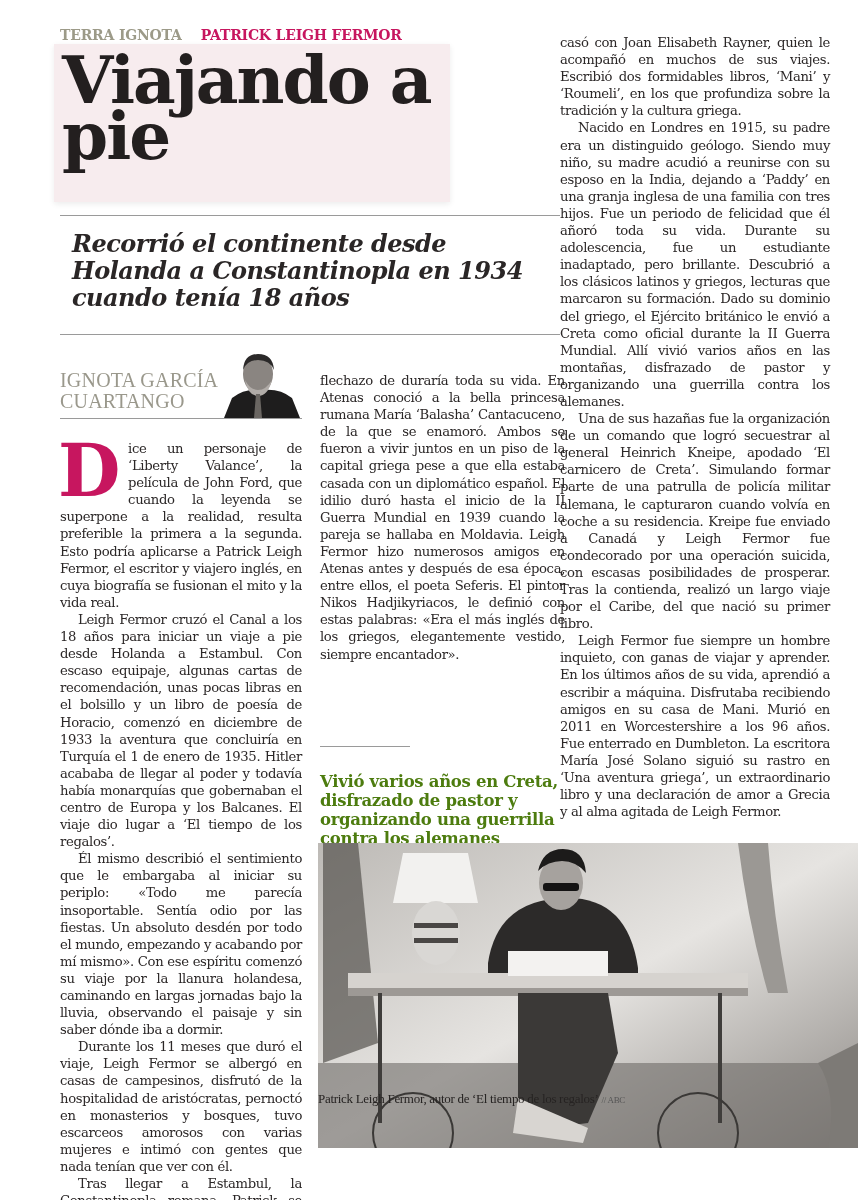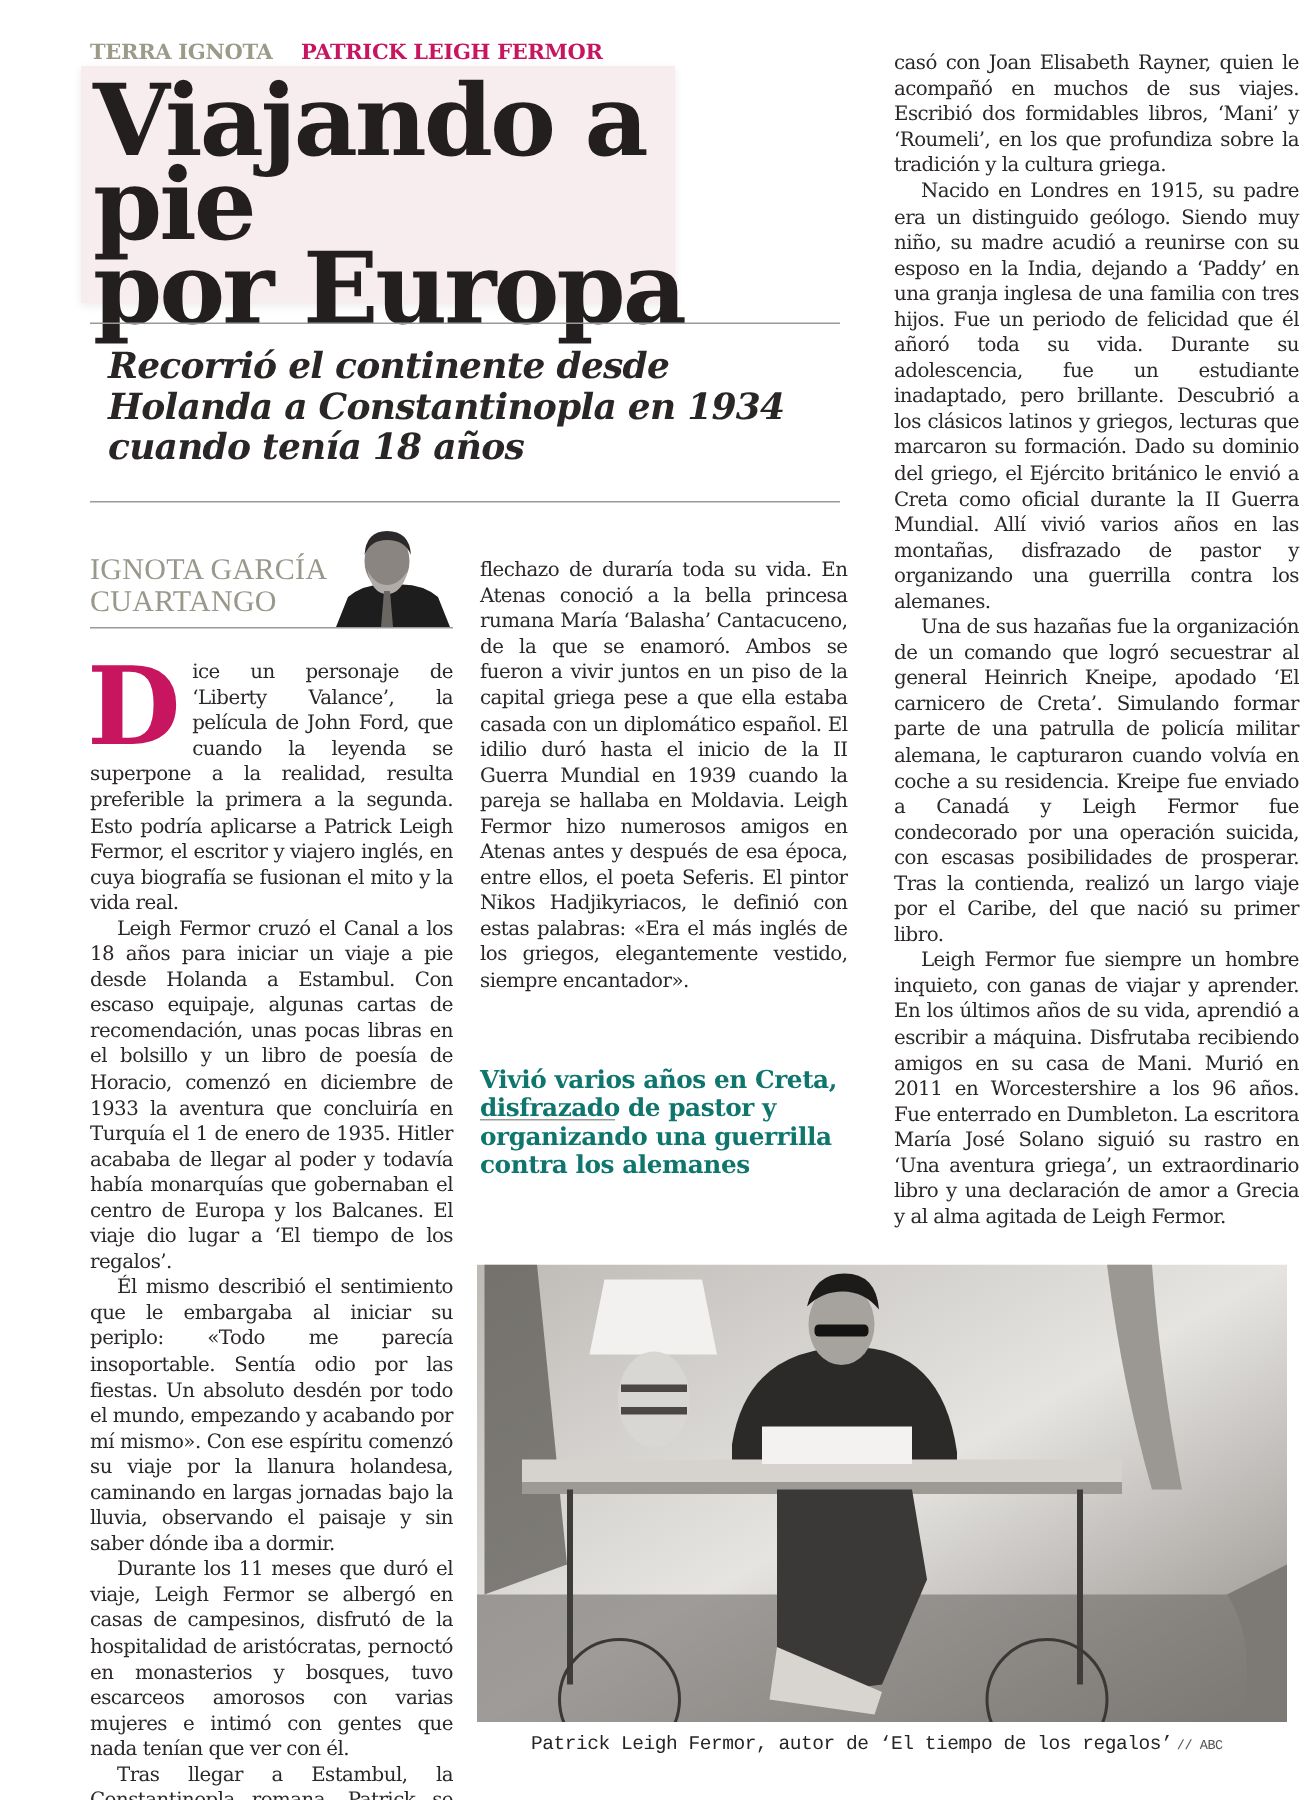--- a/index.html
+++ b/index.html
@@ -19,38 +19,37 @@
 
   .byline { position: absolute; left: 60px; top: 370px; font-family: "Liberation Serif", serif; font-size: 20px; line-height: 21px; color: #9a988c; letter-spacing: 0.2px; }
   .byline .last { color: #9a988c; }
   .author-photo { position: absolute; left: 222px; top: 350px; width: 80px; height: 68px; }
 
   .col { position: absolute; font-family: "DejaVu Serif", serif; font-size: 13.2px; line-height: 17.1px; color: #2b2727; text-align: justify; hyphens: auto; letter-spacing: -0.35px; }
   .col p { text-indent: 18px; }
   .col p.first { text-indent: 0; }
   .dropcap { float: left; font-family: "DejaVu Serif", serif; font-weight: bold; font-size: 72px; line-height: 58px; color: #c7165f; margin: 2px 8px 0 -2px; height: 62px; }
 
-  .pullquote { position: absolute; left: 320px; top: 710px; width: 245px; font-family: "DejaVu Serif", serif; font-weight: bold; font-size: 16.5px; line-height: 19px; color: #0f766e; letter-spacing: -0.3px; }
+  .pullquote { position: absolute; left: 320px; top: 772px; width: 245px; font-family: "DejaVu Serif", serif; font-weight: bold; font-size: 16.5px; line-height: 19px; color: #4d7c0f; letter-spacing: -0.3px; }
   .pq-rule { position: absolute; left: 320px; top: 746px; width: 90px; height: 1px; background: #9a9a9a; }
 
   .photo { position: absolute; left: 318px; top: 843px; width: 540px; height: 305px; }
-  .caption { position: absolute; left: 318px; top: 1155px; font-family: Liberation Mono, monospace; font-size: 13px; color: #262322; letter-spacing: -0.3px; white-space: nowrap; margin-left: 36px; }
+  .caption { position: absolute; left: 318px; top: 1091px; font-family: Liberation Serif, serif; font-size: 13px; color: #262322; letter-spacing: -0.3px; white-space: nowrap; }
   .caption .credit { font-size: 9px; color: #555; margin-left: 3px; }
 </style>
 </head>
 <body>
 
 <div class="kicker">
   <span class="section">TERRA IGNOTA</span><span class="topic">PATRICK LEIGH FERMOR</span>
 </div>
 
 <div class="headline-box"></div>
 <h1 class="headline">
   <span>Viajando a pie</span><br>
-  <span>por Europa</span>
 </h1>
 
 <div class="rule" style="left:60px; top:215px; width:500px;"></div>
 
 <h2 class="subhead">Recorrió el continente desde Holanda a Constantinopla en 1934 cuando tenía 18 años</h2>
 
 <div class="rule" style="left:60px; top:334px; width:500px;"></div>
 
 <div class="byline">
   <span>IGNOTA</span>
@@ -75,21 +74,21 @@
   <p>Tras llegar a Estambul, la Constantinopla romana, Patrick se dirigió a Grecia, país por el que experimentó un</p>
 </div>
 
 <div class="col" style="left:320px; top:372px; width:245px;">
   <p class="first">flechazo de duraría toda su vida. En Atenas conoció a la bella princesa rumana María ‘Balasha’ Cantacuceno, de la que se enamoró. Ambos se fueron a vivir juntos en un piso de la capital griega pese a que ella estaba casada con un diplomático español. El idilio duró hasta el inicio de la II Guerra Mundial en 1939 cuando la pareja se hallaba en Moldavia. Leigh Fermor hizo numerosos amigos en Atenas antes y después de esa época, entre ellos, el poeta Seferis.  El pintor Nikos Hadjikyriacos, le definió con estas palabras: «Era el más inglés de los griegos, elegantemente vestido, siempre encantador».</p>
 </div>
 
 <div class="pq-rule"></div>
 <blockquote class="pullquote">Vivió varios años en Creta, disfrazado de pastor y organizando una guerrilla contra los alemanes</blockquote>
 
-<div class="col" style="left:596px; top:34px; width:270px;">
+<div class="col" style="left:560px; top:34px; width:270px;">
   <p class="first">casó con Joan Elisabeth Rayner, quien le acompañó en muchos de sus viajes. Escribió dos formidables libros, ‘Mani’ y ‘Roumeli’, en los que profundiza sobre la tradición y la cultura griega.</p>
   <p>Nacido en Londres en 1915, su padre era un distinguido geólogo. Siendo muy niño, su madre acudió a reunirse con su esposo en la India, dejando a ‘Paddy’ en una granja inglesa de una familia con tres hijos. Fue un periodo de felicidad que él añoró toda su vida. Durante su adolescencia, fue un estudiante inadaptado, pero brillante. Descubrió a los clásicos latinos y griegos, lecturas que marcaron su formación. Dado su dominio del griego, el Ejército británico le envió a Creta como oficial durante la II Guerra Mundial. Allí vivió varios años en las montañas, disfrazado de pastor y organizando una guerrilla contra los alemanes.</p>
   <p>Una de sus hazañas fue la organización de un comando que logró secuestrar al general Heinrich Kneipe, apodado ‘El carnicero de Creta’. Simulando formar parte de una patrulla de policía militar alemana, le capturaron cuando volvía en coche a su residencia. Kreipe fue enviado a Canadá y Leigh Fermor fue condecorado por una operación suicida, con escasas posibilidades de prosperar. Tras la contienda, realizó un largo viaje por el Caribe, del que nació su primer libro.</p>
   <p>Leigh Fermor fue siempre un hombre inquieto, con ganas de viajar y aprender. En los últimos años de su vida, aprendió a escribir a máquina. Disfrutaba recibiendo amigos en su casa de Mani. Murió en 2011 en Worcestershire a los 96 años. Fue enterrado en Dumbleton. La escritora María José Solano siguió su rastro en ‘Una aventura griega’, un extraordinario libro y una declaración de amor a Grecia y al alma agitada de Leigh Fermor.</p>
 </div>
 
 <svg class="photo" viewBox="0 0 540 305" preserveAspectRatio="none">
   <defs>
     <linearGradient id="bg" x1="0" y1="0" x2="1" y2="1">
       <stop offset="0" stop-color="#bdbab6"></stop>

